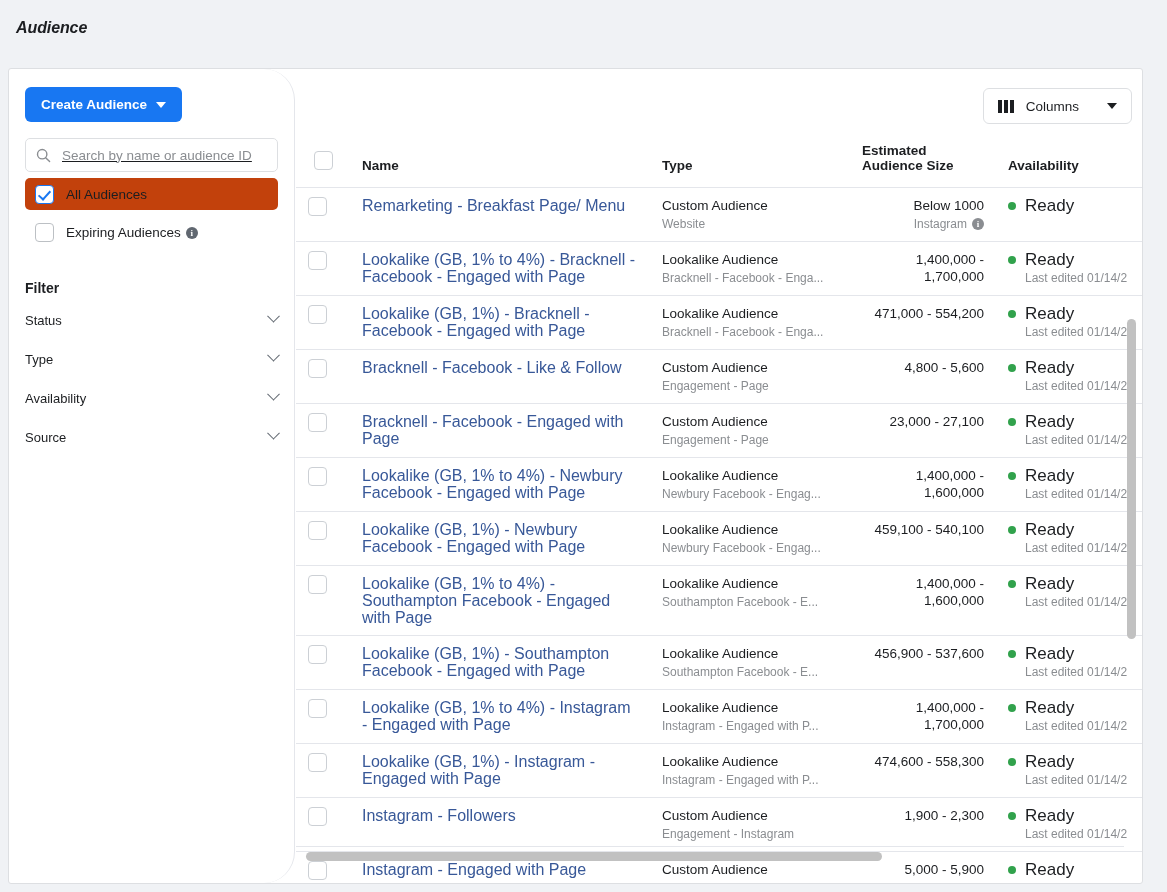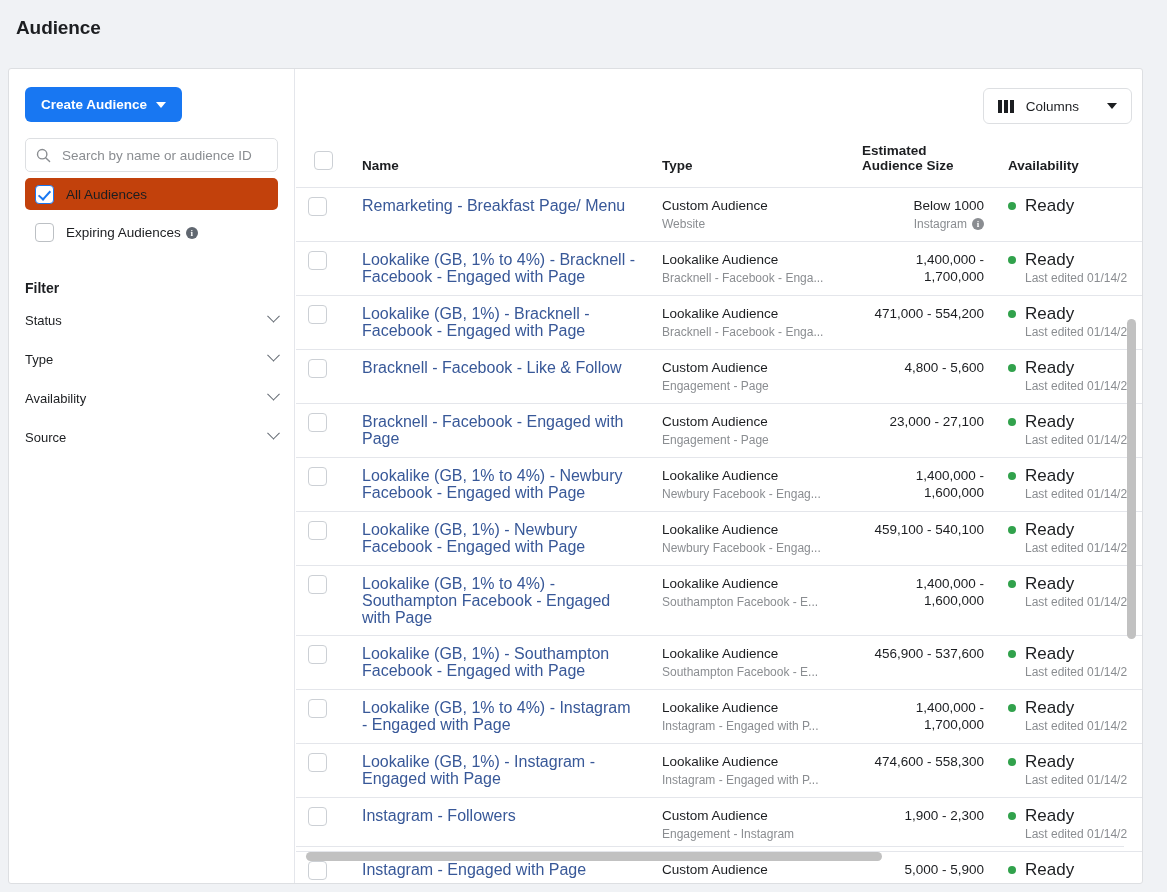--- a/index.html
+++ b/index.html
@@ -13,44 +13,46 @@
 
   
   #page-header {
     height: 55px;
     display: flex;
     align-items: center;
     padding-left: 16px;
     background: #f0f2f5;
   }
   #page-title {
-    font-size: 19px;
+    font-size: 16px;
     font-weight: bold;
     color: #1c1e21;
     letter-spacing: -0.1px;
+    font-style: italic;
   }
 
   
   #card {
     position: absolute;
     left: 8px; top: 68px;
     width: 1135px; height: 816px;
     background: #ffffff;
     border: 1px solid #dddfe2;
     border-radius: 3px;
     overflow: hidden;
   }
 
   
   #left-panel {
     position: absolute;
     left: 0; top: 0;
     width: 286px; height: 100%;
     border-right: 1px solid #e4e6eb;
     padding: 18px 16px 0 16px;
+    border-radius: 31px;
   }
 
   #create-audience-button {
     display: inline-flex;
     align-items: center;
     gap: 9px;
     background: #1877f2;
     color: #ffffff;
     border: none;
     border-radius: 6px;
@@ -78,20 +80,21 @@
     padding: 0 10px;
     gap: 9px;
   }
   #search-input {
     border: none; outline: none;
     flex: 1;
     font-family: "Liberation Sans", sans-serif;
     font-size: 13.5px;
     color: #1c1e21;
     background: transparent;
+    text-decoration: underline;
   }
   #search-input::placeholder { color: #8a8d91; }
 
   .scope-row {
     display: flex;
     align-items: center;
     gap: 12px;
     height: 32px;
     padding: 0 10px;
     margin-top: 6px;

